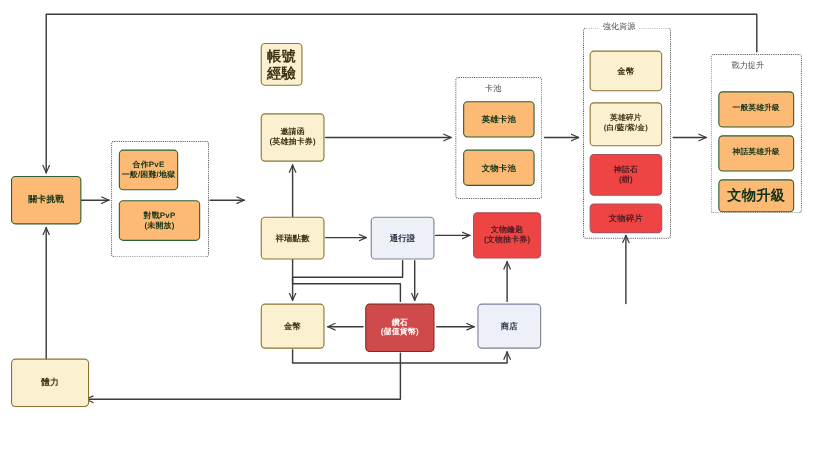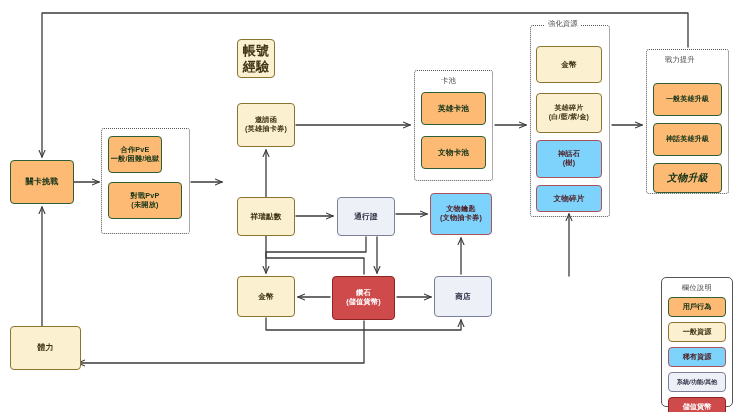--- a/index.html
+++ b/index.html
@@ -32,21 +32,21 @@
     line-height:1.22;
     letter-spacing:.2px;
     z-index:3;
   }
   .node .l1{font-weight:bold;}
   .node .l2{font-weight:bold;}
 
   
   .c-action{background:#fdba74;border:1.3px solid #2d5f35;color:#123318;}
   .c-general{background:#fbf0d0;border:1.3px solid #8a7530;color:#3f3513;}
-  .c-rare{background:#7dd3fc;border:1.3px solid #a8525c;color:#4d1c22;}
+  .c-rare{background:#ef4444;border:1.3px solid #a8525c;color:#4d1c22;}
   .c-system{background:#eef0f7;border:1.3px solid #7a8099;color:#2c3044;}
   .c-currency{background:#cf4b4b;border:1.3px solid #8d2525;color:#ffffff;}
 
   .group{
     position:absolute;
     box-sizing:border-box;
     border:1.4px dotted #555555;
     border-radius:3px;
     background:transparent;
     z-index:1;
@@ -193,29 +193,19 @@
       </div>
       <div class="node c-rare" style="left: 536px; top: 185px; width: 66px; height: 27px; font-size: 7.6px;">
         <span class="l1">文物碎片</span>
       </div>
       <div class="node c-action" style="left: 653px; top: 83px; width: 69px; height: 33px; font-size: 7px;">
         <span class="l1">一般英雄升級</span>
       </div>
       <div class="node c-action" style="left: 653px; top: 123px; width: 69px; height: 33px; font-size: 7px;">
         <span class="l1">神話英雄升級</span>
       </div>
-      <div class="node c-action" style="left: 653px; top: 163px; width: 69px; height: 30px; font-size: 10px; font-style: italic;">
+      <div class="node c-action" style="left: 653px; top: 163px; width: 69px; height: 30px; font-size: 13px;">
         <span class="l1">文物升級</span>
       </div>
     </div>
 
-  <div id="legend" style="left: 661px; top: 277px; width: 72px; height: 130px;">
-    <div class="lg-title" style="font-size: 7.2px;">欄位說明</div>
-    <div id="legend-items">
-        <div class="lg-item c-action" style="font-size: 7.2px;">用戶行為</div>
-        <div class="lg-item c-general" style="font-size: 7.2px;">一般資源</div>
-        <div class="lg-item c-rare" style="font-size: 7.2px;">稀有資源</div>
-        <div class="lg-item c-system" style="font-size: 6.2px;">系統/功能/其他</div>
-        <div class="lg-item c-currency" style="font-size: 7.2px;">儲值貨幣</div>
-      </div>
-  </div>
 
 </div>
 
 </body></html>

